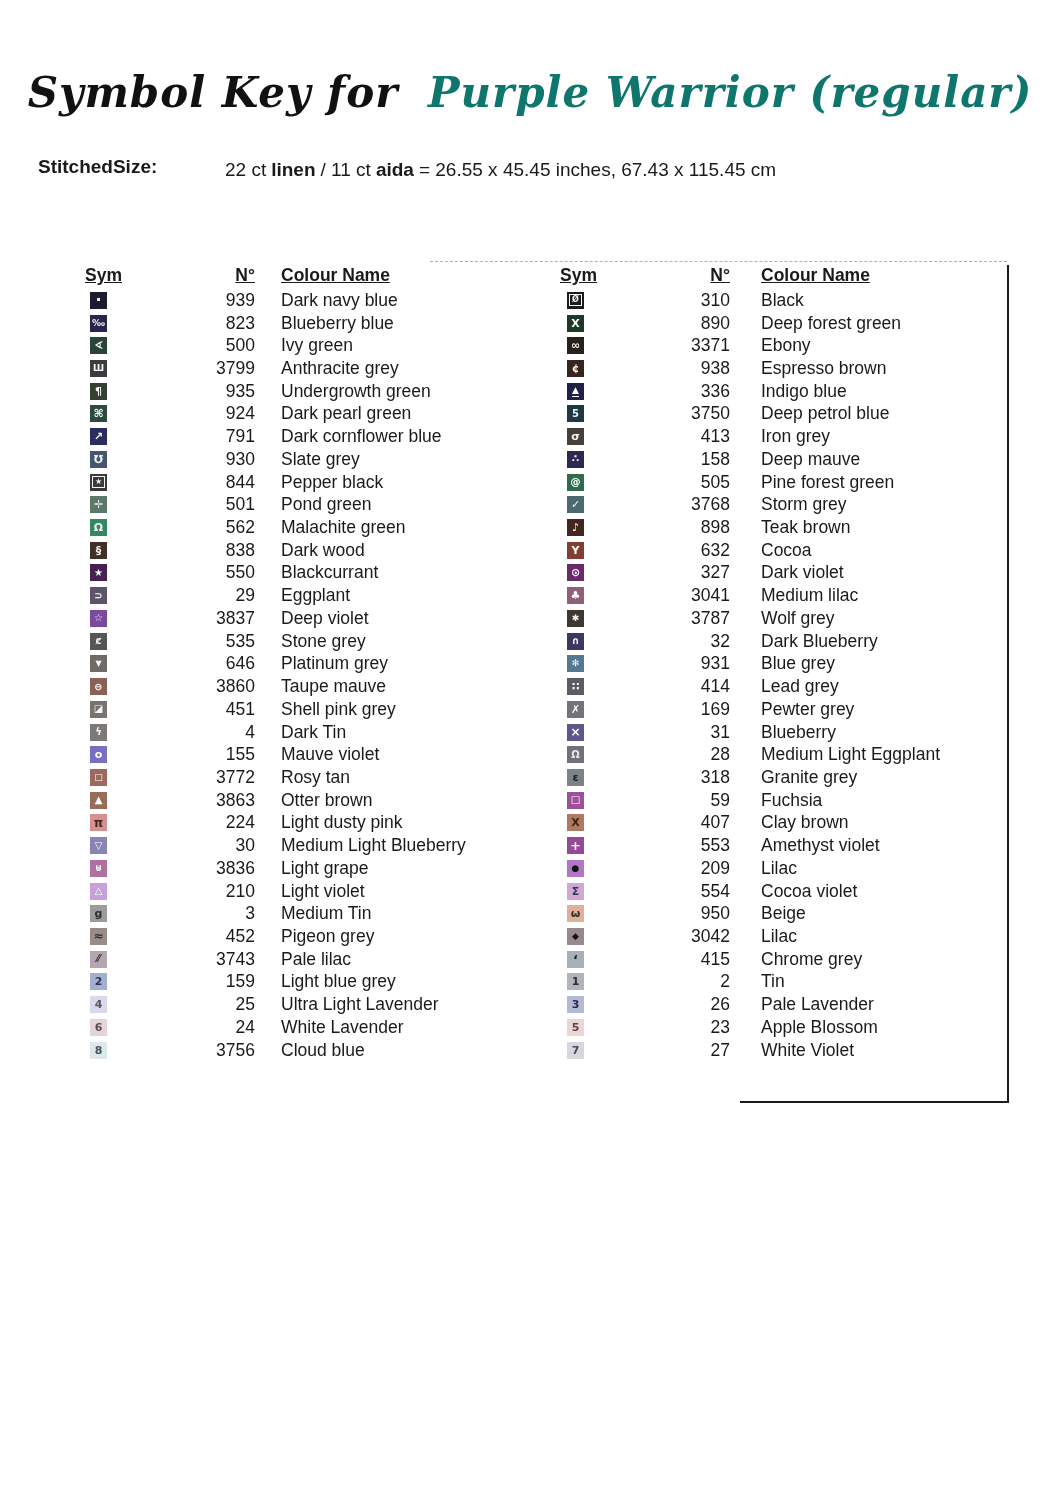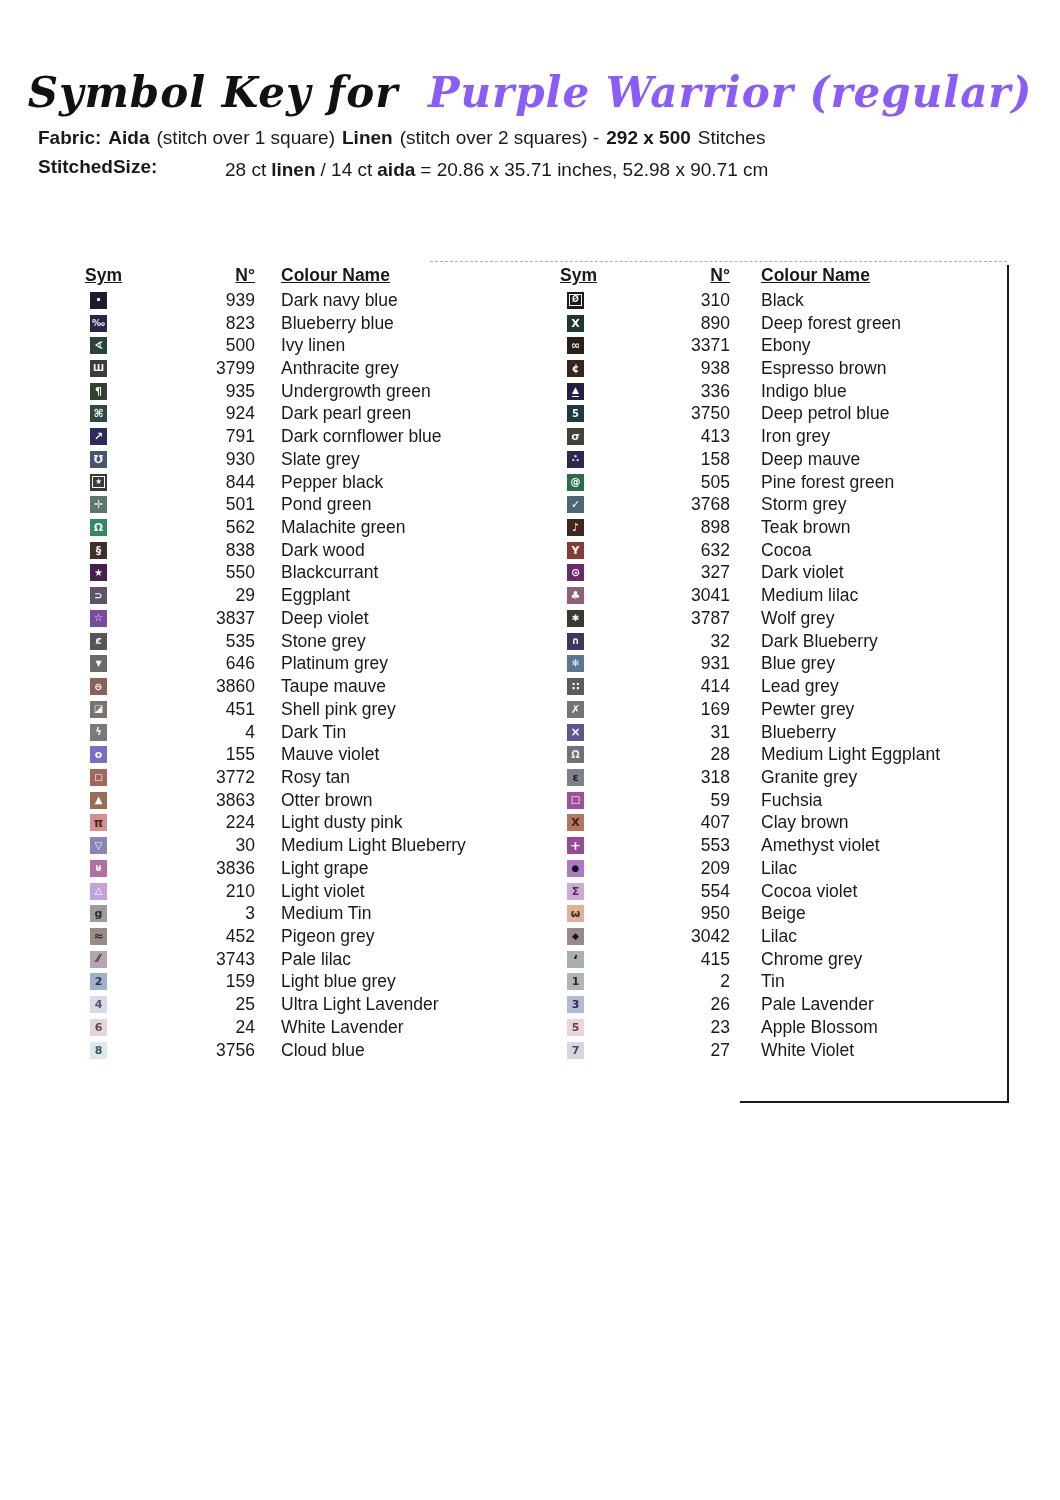--- a/index.html
+++ b/index.html
@@ -14,21 +14,21 @@
   
   .title{
     position:absolute;top:68px;left:0;width:1060px;
     text-align:center;
     font-family:"DejaVu Serif", serif;
     font-style:italic;font-weight:bold;
     font-size:42px;letter-spacing:1px;
     white-space:nowrap;
   }
   .title .t-black{color:#111111;}
-  .title .t-teal{color:#8b5cf6;margin-left:14px;}
+  .title .t-teal{color:#0f766e;margin-left:14px;}
   
   .fabric-line{
     position:absolute;left:38px;top:127px;
     font-size:19px;white-space:nowrap;
   }
   .fabric-line span{margin-right:7px;}
   .b{font-weight:bold;}
   .size-block{position:absolute;left:38px;top:156px;font-size:19px;}
   .size-label{position:absolute;left:0;top:0;font-weight:bold;}
   .size-line{height:28.5px;line-height:28.5px;white-space:nowrap;}
@@ -72,26 +72,25 @@
 </head>
 <body>
 
 <div class="page">
 
   <div class="title">
     <span class="t-black">Symbol Key for</span>
     <span class="t-teal">Purple Warrior (regular)</span>
   </div>
 
-  <div class="fabric-line" id="fabric-line"><span class="b">Fabric:</span><span class="b">Aida</span><span>(stitch over 1 square)</span><span class="b">Linen</span><span>(stitch over 2 squares) -</span><span class="b">292 x 500</span><span>Stitches</span></div>
 
   <div class="size-block">
     <span class="size-label">StitchedSize:</span>
     <div id="size-lines">
-        <div class="size-line"><span>28 ct</span><span class="b">linen</span><span>/ 14 ct</span><span class="b">aida</span><span>= 20.86 x 35.71 inches, 52.98 x 90.71 cm</span></div>
+        <div class="size-line"><span>22 ct</span><span class="b">linen</span><span>/ 11 ct</span><span class="b">aida</span><span>= 26.55 x 45.45 inches, 67.43 x 115.45 cm</span></div>
       </div>
   </div>
 
   <div class="dashline"></div>
 
   <div class="key-table left">
     <div class="thead">
       <span class="h-sym">Sym</span>
       <span class="h-num">N°</span>
       <span class="h-name">Colour Name</span>
@@ -115,21 +114,21 @@
           <div class="c-num">823</div>
           <div class="c-name">Blueberry blue</div>
         </div>
         <div class="row">
           <div class="c-sym">
             <span class="sym" style="background: rgb(42, 69, 56); color: rgb(245, 245, 245);">
               <span class="glyph">∢</span>
             </span>
           </div>
           <div class="c-num">500</div>
-          <div class="c-name">Ivy linen</div>
+          <div class="c-name">Ivy green</div>
         </div>
         <div class="row">
           <div class="c-sym">
             <span class="sym" style="background: rgb(59, 59, 64); color: rgb(245, 245, 245);">
               <span class="glyph" style="font-size: 9px;">Ш</span>
             </span>
           </div>
           <div class="c-num">3799</div>
           <div class="c-name">Anthracite grey</div>
         </div>

